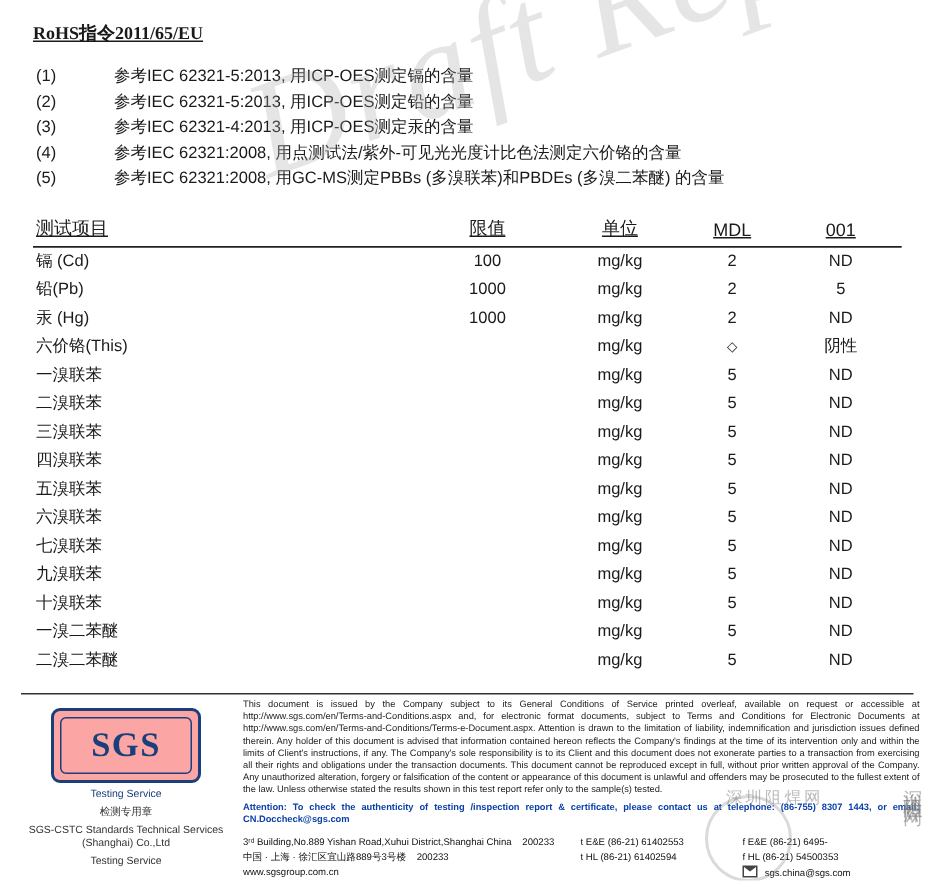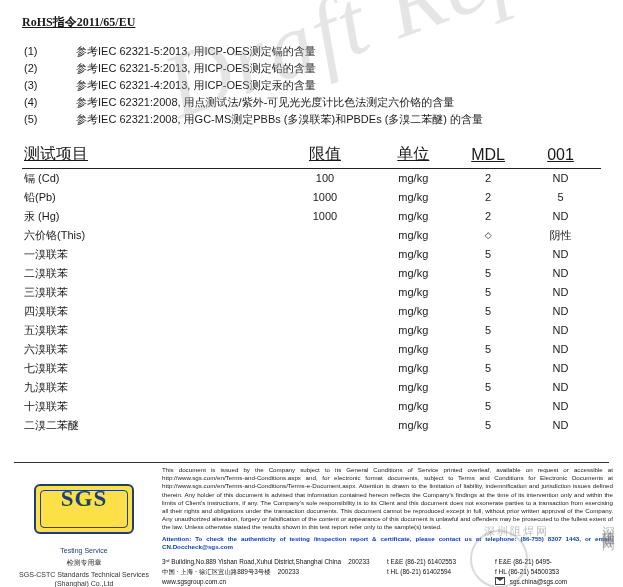--- a/index.html
+++ b/index.html
@@ -113,21 +113,21 @@
     z-index: 2;
   }
   table.results {
     width: 100%;
     border-collapse: collapse;
     font-size: 11px;
   }
   table.results th {
     font-weight: normal;
     text-decoration: underline;
-    font-size: 16px;
+    font-size: 12px;
     padding: 2px 4px 3px 4px;
     text-align: center;
   }
   table.results th.th-item {
     text-align: left;
     padding-left: 2px;
   }
   table.results td {
     padding: 1px 4px;
     text-align: center;
@@ -170,25 +170,26 @@
   .sgs-block {
     width: 140px;
     flex: 0 0 140px;
     text-align: center;
     padding-top: 6px;
     position: relative;
   }
   .sgs-badge {
     width: 96px;
     height: 46px;
-    margin: 12px auto;
+    margin: 0 auto;
     border: 2px solid #1b3f7a;
     border-radius: 6px;
-    background: #fde047;
+    background: #fca5a5;
     display: flex;
+    align-items: center;
     justify-content: center;
     position: relative;
   }
   .sgs-badge .sgs-text {
     font-family: "Liberation Serif", serif;
     font-weight: bold;
     font-size: 23px;
     color: #1b3f7a;
     letter-spacing: 1px;
   }
@@ -393,20 +394,27 @@
         </tr>
         <tr>
           <td class="item">九溴联苯</td>
           <td></td>
           <td>mg/kg</td>
           <td>5</td>
           <td>ND</td>
         </tr>
         <tr>
           <td class="item">十溴联苯</td>
+          <td></td>
+          <td>mg/kg</td>
+          <td>5</td>
+          <td>ND</td>
+        </tr>
+        <tr>
+          <td class="item">一溴二苯醚</td>
           <td></td>
           <td>mg/kg</td>
           <td>5</td>
           <td>ND</td>
         </tr>
         <tr>
           <td class="item">二溴二苯醚</td>
           <td></td>
           <td>mg/kg</td>
           <td>5</td>

